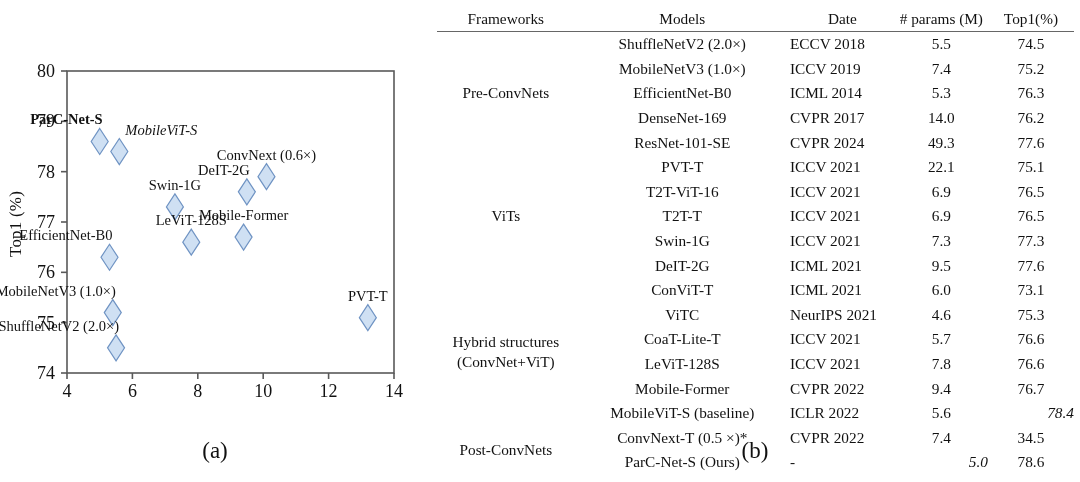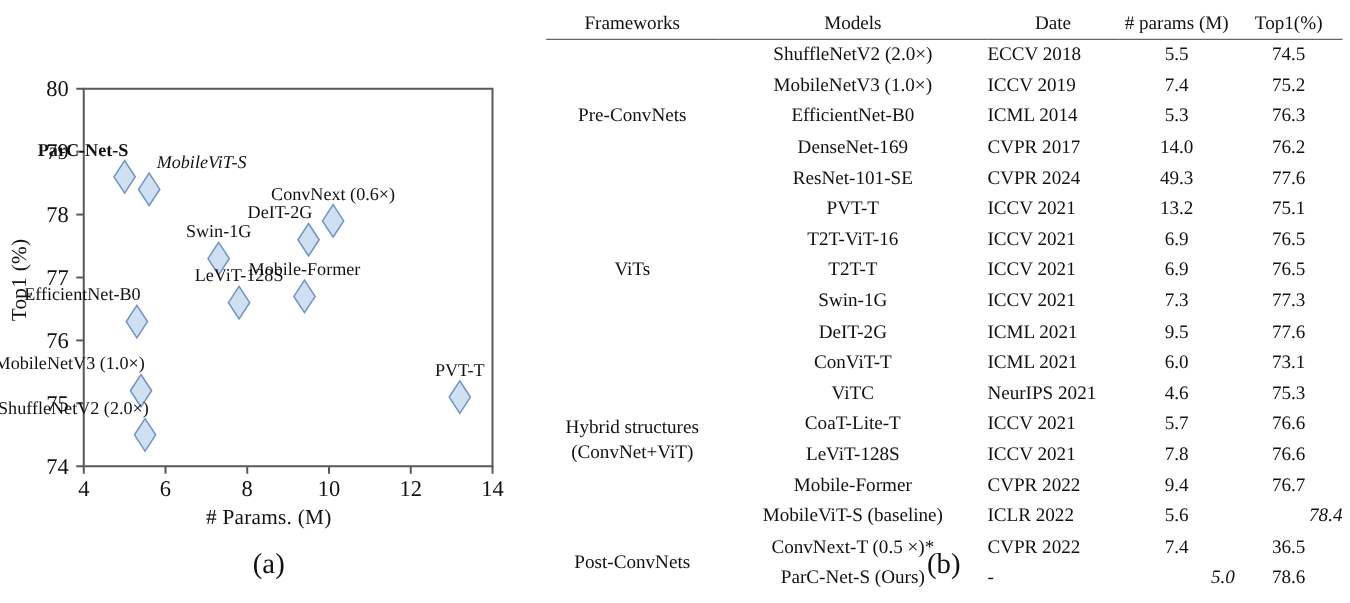--- a/index.html
+++ b/index.html
@@ -148,21 +148,20 @@
       <polygon points="109.50999999999999,244.23333333333346 118.00999999999999,257.23333333333346 109.50999999999999,270.23333333333346 101.00999999999999,257.23333333333346" fill="#cfe0f3" stroke="#6f93c3" stroke-width="1.2"></polygon>
       <text font-family="&quot;Liberation Serif&quot;, serif" font-size="14.5" fill="#111" font-weight="normal" font-style="normal" x="115.78000000000002" y="295.59999999999985" text-anchor="end">MobileNetV3 (1.0×)</text>
       <polygon points="112.78000000000002,299.59999999999985 121.28000000000002,312.59999999999985 112.78000000000002,325.59999999999985 104.28000000000002,312.59999999999985" fill="#cfe0f3" stroke="#6f93c3" stroke-width="1.2"></polygon>
       <text font-family="&quot;Liberation Serif&quot;, serif" font-size="14.5" fill="#111" font-weight="normal" font-style="normal" x="119.05" y="330.8333333333333" text-anchor="end">ShuffleNetV2 (2.0×)</text>
       <polygon points="116.05,334.8333333333333 124.55,347.8333333333333 116.05,360.8333333333333 107.55,347.8333333333333" fill="#cfe0f3" stroke="#6f93c3" stroke-width="1.2"></polygon>
       <text font-family="&quot;Liberation Serif&quot;, serif" font-size="14.5" fill="#111" font-weight="normal" font-style="normal" x="367.84" y="300.6333333333336" text-anchor="middle">PVT-T</text>
       <polygon points="367.84,304.6333333333336 376.34,317.6333333333336 367.84,330.6333333333336 359.34,317.6333333333336" fill="#cfe0f3" stroke="#6f93c3" stroke-width="1.2"></polygon>
     </svg>
 
   <div class="axis-title" id="yaxis-title">Top1 (%)</div>
-  <div class="axis-title" id="xaxis-title"># Params. (M)</div>
   <div id="caption-a">(a)</div>
 </div>
 
 <div id="figure-b">
   <table class="ptable">
     <thead>
       <tr class="rule-top hdr-line">
         <th class="col-fw">Frameworks</th>
         <th class="col-mdl">Models</th>
         <th class="col-date">Date</th>
@@ -199,21 +198,21 @@
         <tr>
           <td class="col-mdl">ResNet-101-SE</td>
           <td class="col-date">CVPR 2024</td>
           <td class="col-par">49.3</td>
           <td class="col-top">77.6</td>
         </tr>
         <tr class="rule-thin">
           <td class="col-fw groupcell" rowspan="5">ViTs</td>
           <td class="col-mdl">PVT-T</td>
           <td class="col-date">ICCV 2021</td>
-          <td class="col-par">13.2</td>
+          <td class="col-par">22.1</td>
           <td class="col-top">75.1</td>
         </tr>
         <tr>
           <td class="col-mdl">T2T-ViT-16</td>
           <td class="col-date">ICCV 2021</td>
           <td class="col-par">6.9</td>
           <td class="col-top">76.5</td>
         </tr>
         <tr>
           <td class="col-mdl">T2T-T</td>
@@ -271,21 +270,21 @@
           <td class="col-mdl">MobileViT-S (baseline)</td>
           <td class="col-date">ICLR 2022</td>
           <td class="col-par">5.6</td>
           <td class="col-top i">78.4</td>
         </tr>
         <tr class="rule-thin">
           <td class="col-fw groupcell" rowspan="2">Post-ConvNets</td>
           <td class="col-mdl">ConvNext-T (0.5 ×)*</td>
           <td class="col-date">CVPR 2022</td>
           <td class="col-par">7.4</td>
-          <td class="col-top">36.5</td>
+          <td class="col-top">34.5</td>
         </tr>
         <tr class="rule-bot">
           <td class="col-mdl">ParC-Net-S  (Ours)</td>
           <td class="col-date">-</td>
           <td class="col-par i">5.0</td>
           <td class="col-top b">78.6</td>
         </tr>
       </tbody>
   </table>
 

